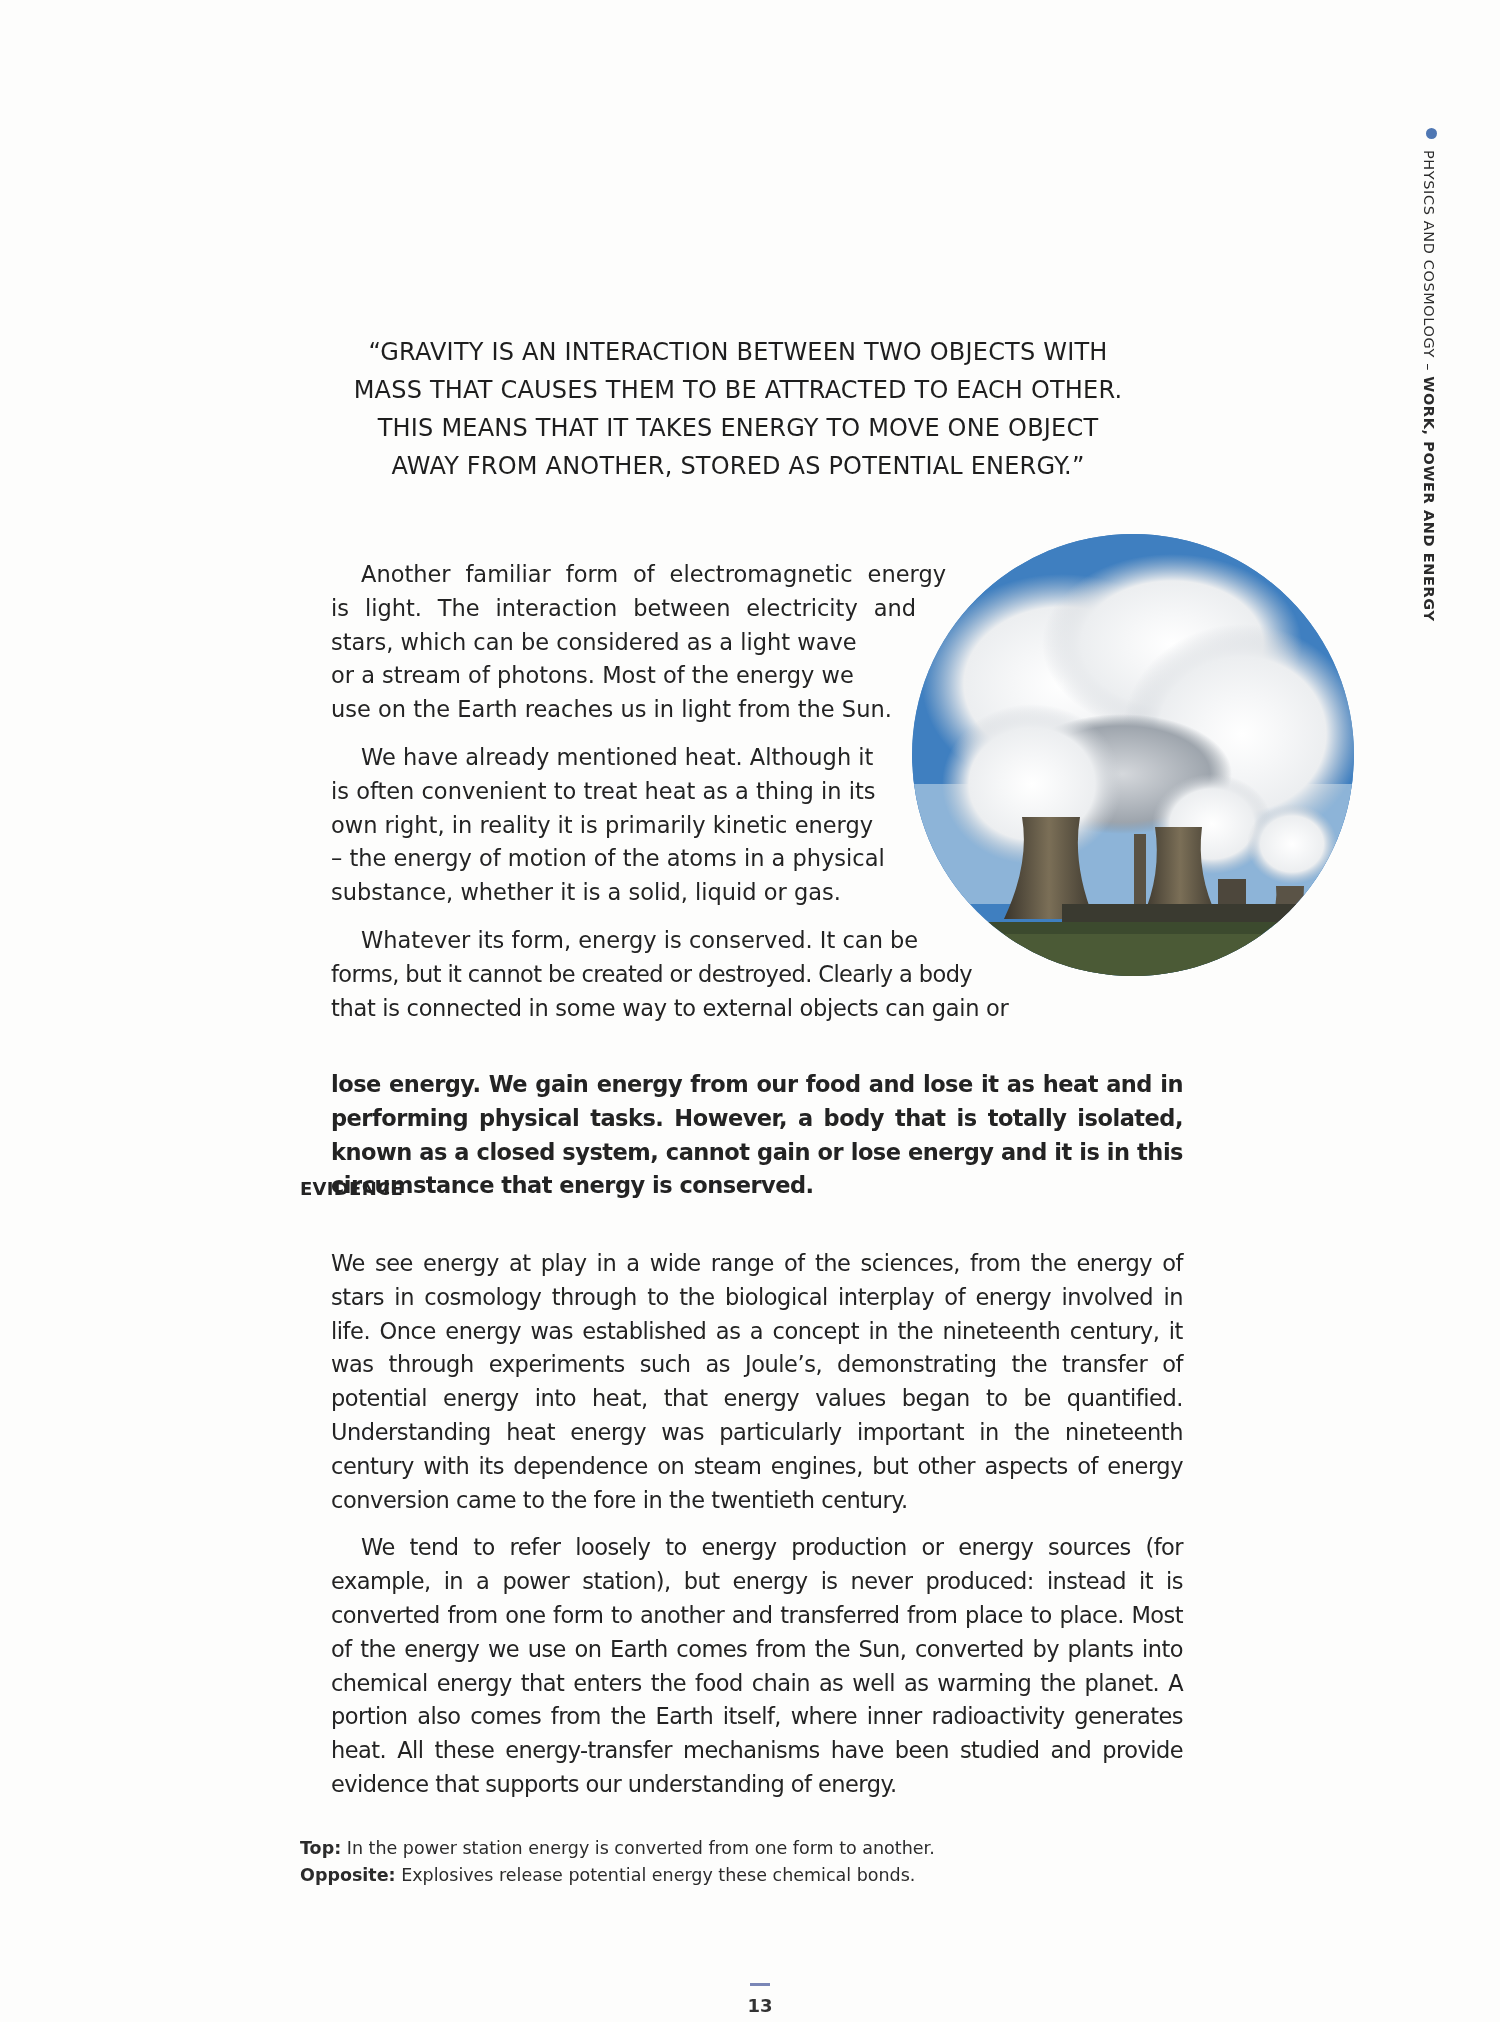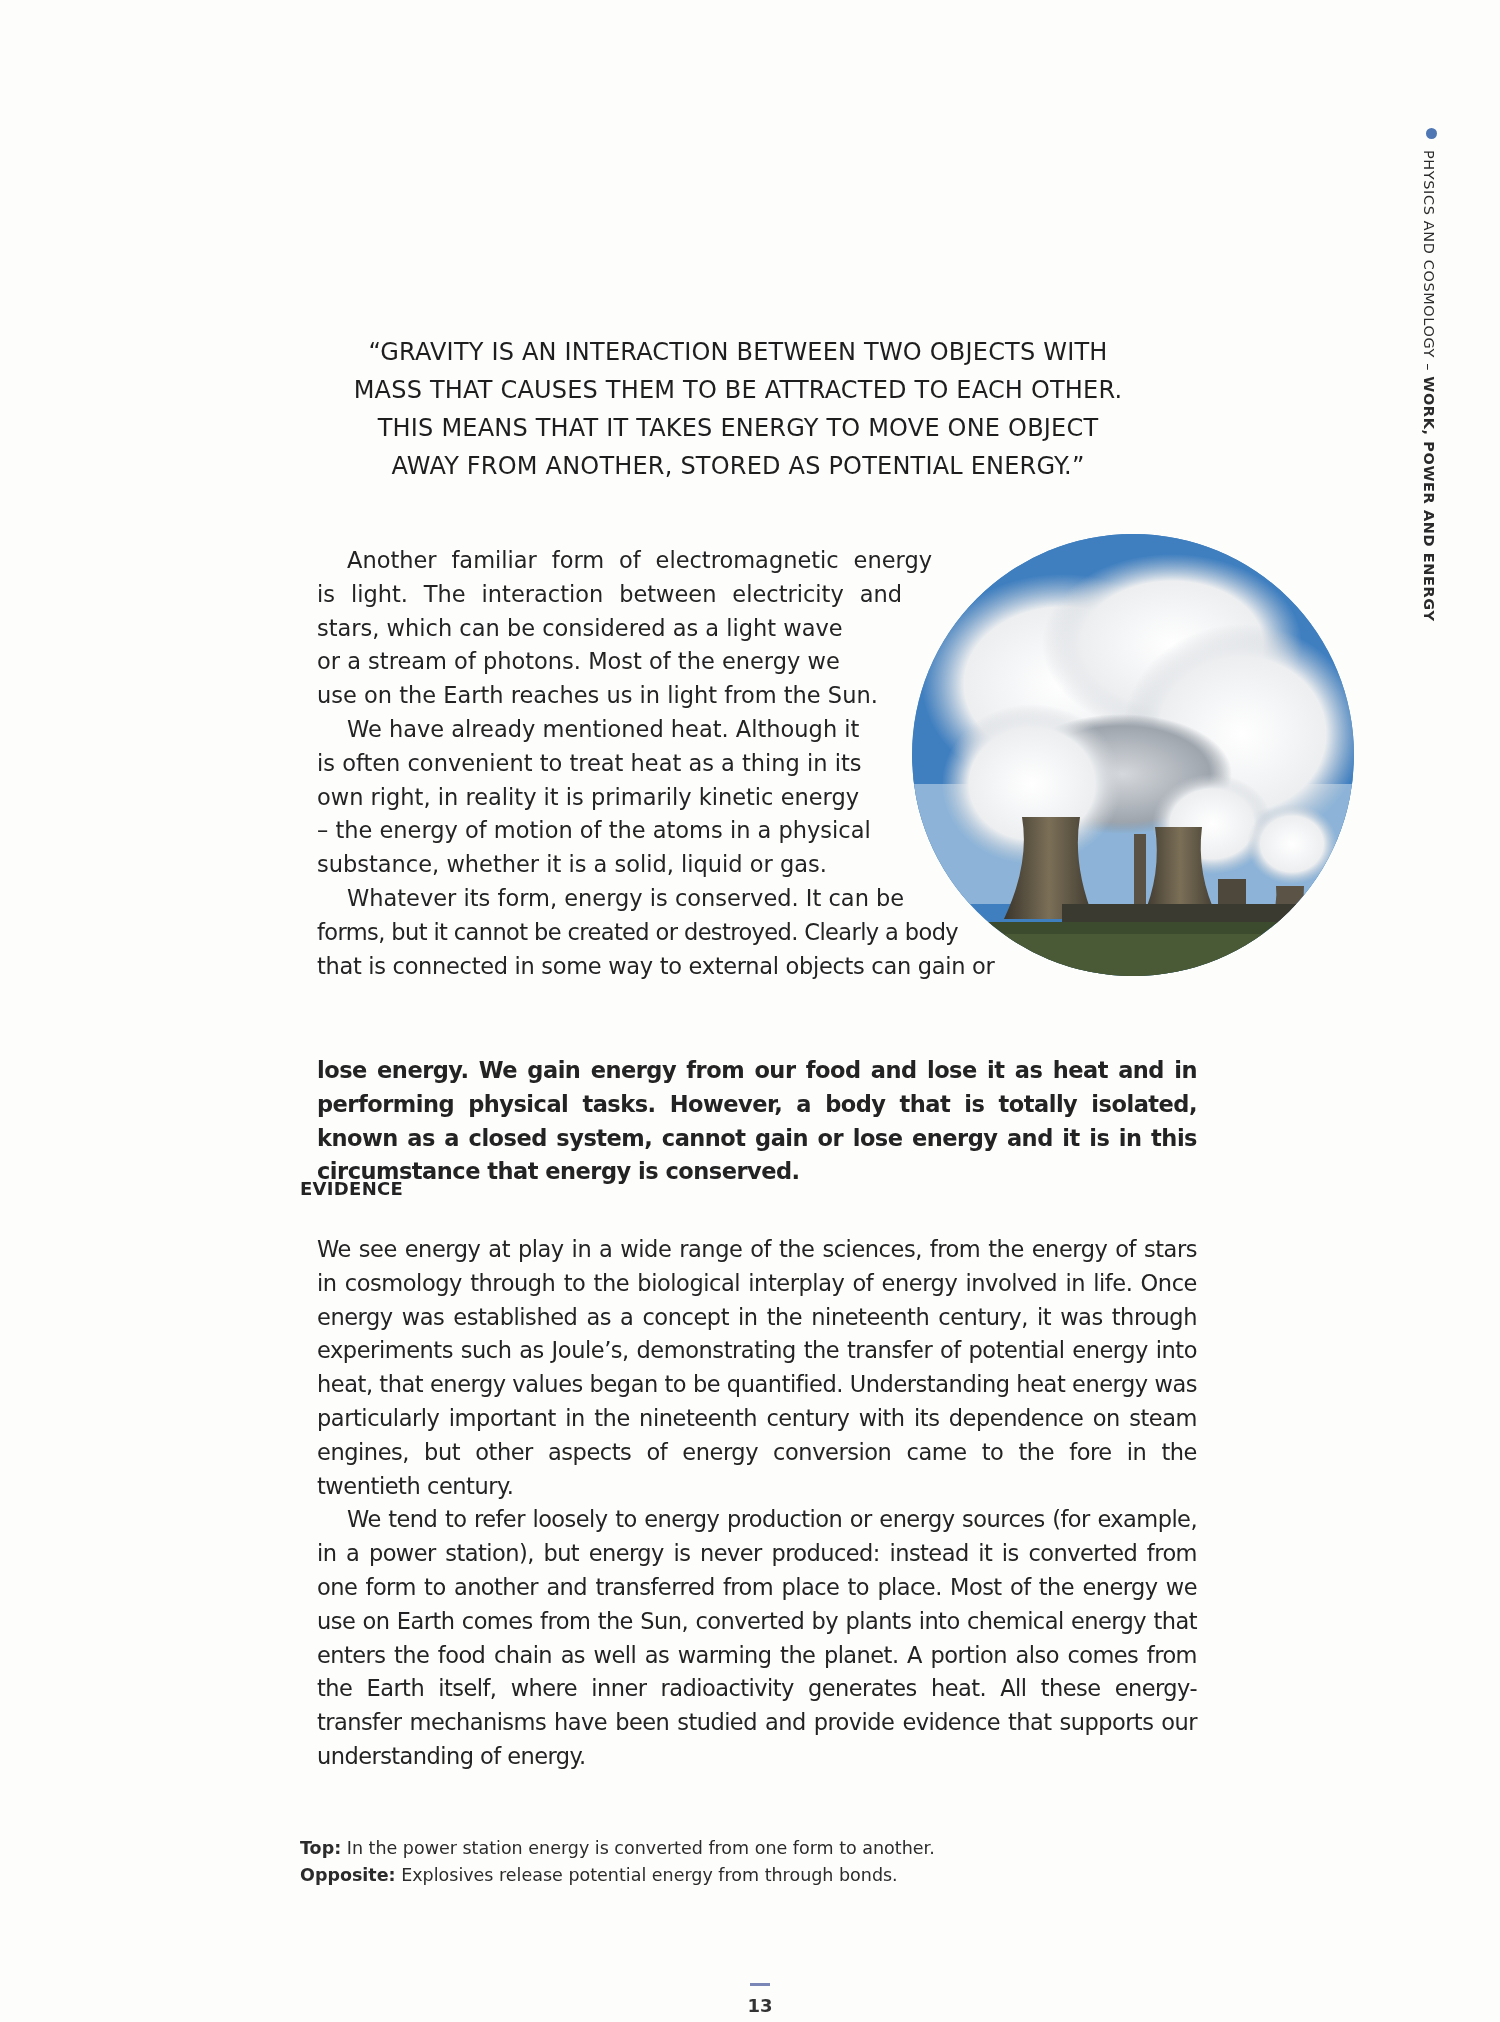--- a/index.html
+++ b/index.html
@@ -13,21 +13,21 @@
   .running-head .text { position:absolute; left:20px; top:22px; transform-origin:0 0; transform:rotate(90deg);
         white-space:nowrap; font-size:14.5px; letter-spacing:0.6px; color:#2a2a2a; }
   .running-head .text b { font-weight:bold; }
 
   
   .pull-quote { position:absolute; left:288px; top:333px; width:900px; text-align:center;
         font-size:24px; line-height:38px; letter-spacing:0.2px; color:#1e1e1e; text-transform:uppercase; }
 
   
   .body-text { position:absolute; left:317px; font-size:22.5px; line-height:33.8px; color:#232323; }
-  .body-text p { margin:0; }
+  .body-text p { margin:14px; }
   .indent { text-indent:30px; }
 
   .col1 { top:544px; width:620px; }
   .line { display:block; white-space:nowrap; }
   .justify { text-align:justify; text-align-last:justify; }
 
   .col-full { top:1054px; width:880px; }
 
   
   .photo { position:absolute; left:912px; top:534px; width:442px; height:442px; border-radius:50%; overflow:hidden;
@@ -134,19 +134,19 @@
 
   <div class="section-heading">EVIDENCE</div>
 
   <div class="body-text evidence" style="text-align:justify;">
     <p style="letter-spacing:-0.45px;">We see energy at play in a wide range of the sciences, from the energy of stars in cosmology through to the biological interplay of energy involved in life. Once energy was established as a concept in the nineteenth century, it was through experiments such as Joule’s, demonstrating the transfer of potential energy into heat, that energy values began to be quantified. Understanding heat energy was particularly important in the nineteenth century with its dependence on steam engines, but other aspects of energy conversion came to the fore in the twentieth century.</p>
     <p class="indent" style="letter-spacing:-0.55px;">We tend to refer loosely to energy production or energy sources (for example, in a power station), but energy is never produced: instead it is converted from one form to another and transferred from place to place. Most of the energy we use on Earth comes from the Sun, converted by plants into chemical energy that enters the food chain as well as warming the planet. A portion also comes from the Earth itself, where inner radioactivity generates heat. All these energy-transfer mechanisms have been studied and provide evidence that supports our understanding of energy.</p>
   </div>
 
   <div class="captions">
     <div><b>Top:</b><span> In the power station energy is converted from one form to another.</span></div>
-    <div><b>Opposite:</b><span> Explosives release potential energy from through bonds.</span></div>
+    <div><b>Opposite:</b><span> Explosives release potential energy these chemical bonds.</span></div>
   </div>
 
   <div class="page-number">13</div>
   <div class="page-number-rule"></div>
 
 </div>
 
 </body></html>

